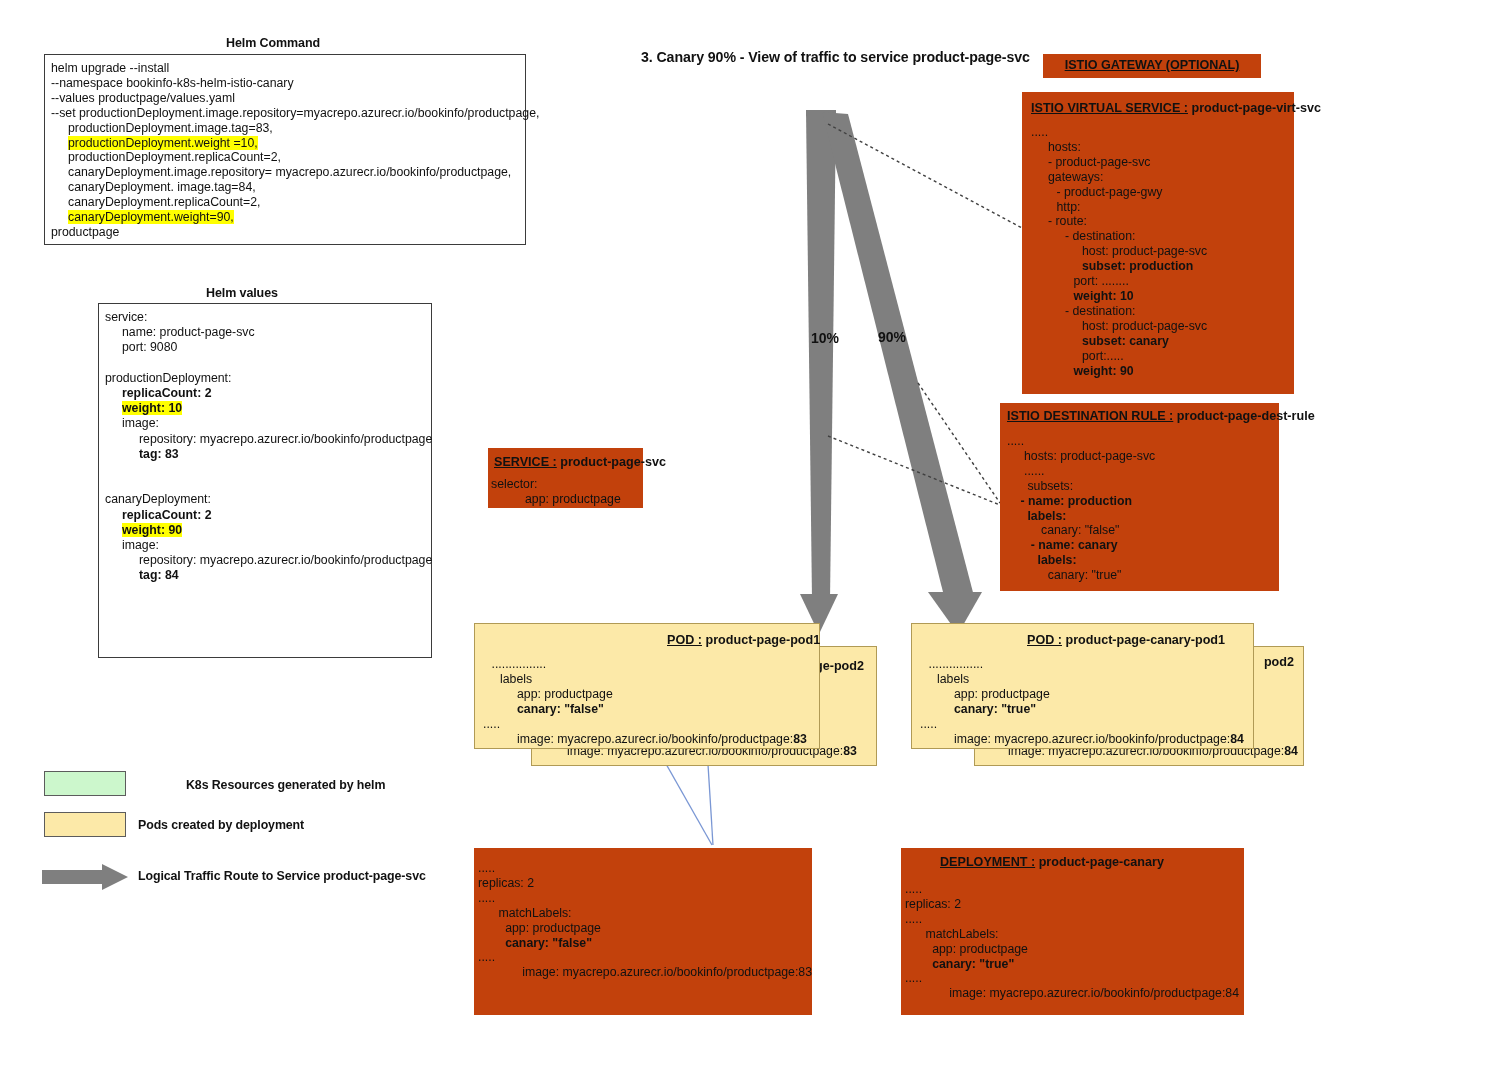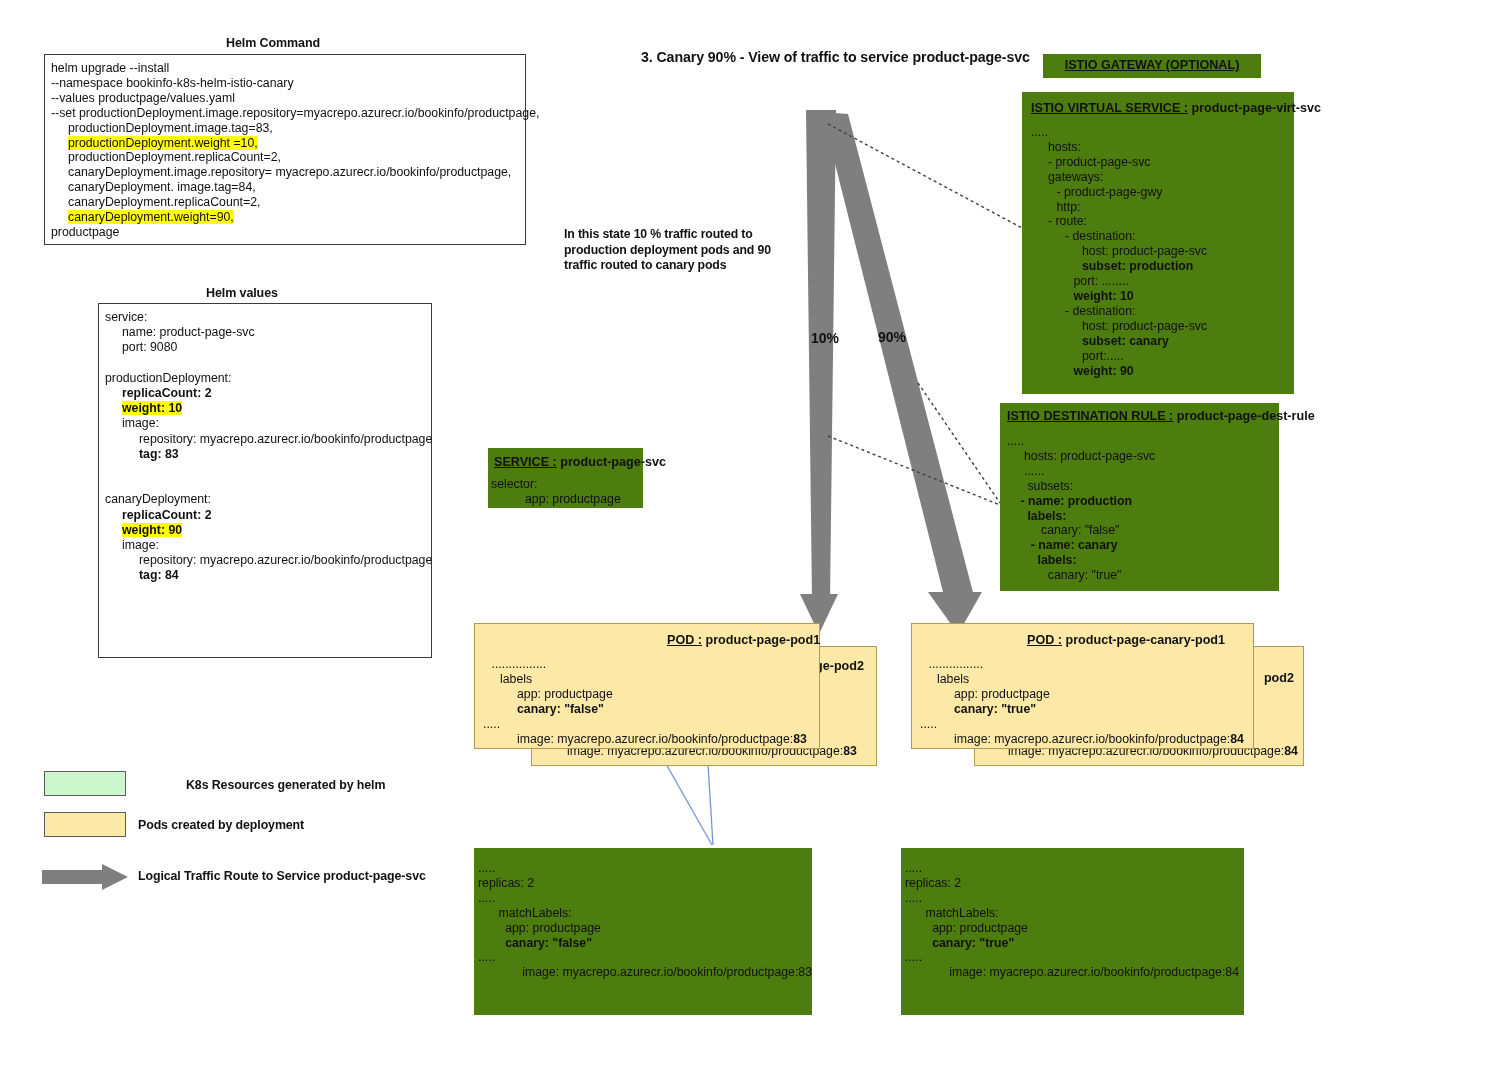--- a/index.html
+++ b/index.html
@@ -15,21 +15,21 @@
   }
   .stage { position:absolute; left:0; top:0; width:1500px; height:1067px; }
 
   svg.lines { position:absolute; left:0; top:0; width:1500px; height:1067px; pointer-events:none; }
 
   .box { position:absolute; }
   .white-box {
     background:#ffffff;
     border:1px solid #3b3b3b;
   }
-  .green-box { background:#4d7c0f; }
+  .green-box { background:#c2410c; }
   .yellow-box { background:#fce9a8; border:1px solid #b09a55; }
 
   .cap {
     position:absolute;
     font-size:12.5px;
     font-weight:bold;
     letter-spacing:-0.1px;
     white-space:nowrap;
   }
 
@@ -152,52 +152,54 @@
     <div class="code" id="dr-lines" style="padding:11px 5px 0 7px;"><div style="padding-left: 0px; min-height: 14.9px;"><span>.....</span></div><div style="padding-left: 17px; min-height: 14.9px;"><span>hosts: product-page-svc</span></div><div style="padding-left: 17px; min-height: 14.9px;"><span>......</span></div><div style="padding-left: 20.4px; min-height: 14.9px;"><span>subsets:</span></div><div style="padding-left: 13.6px; min-height: 14.9px;"><span class="b">- name: production</span></div><div style="padding-left: 20.4px; min-height: 14.9px;"><span class="b">labels:</span></div><div style="padding-left: 34px; min-height: 14.9px;"><span>canary: "false"</span></div><div style="padding-left: 23.8px; min-height: 14.9px;"><span class="b">- name: canary</span></div><div style="padding-left: 30.6px; min-height: 14.9px;"><span class="b">labels:</span></div><div style="padding-left: 40.8px; min-height: 14.9px;"><span>canary: "true"</span></div></div>
   </div>
 
   <div class="box green-box" style="left:488px; top:448px; width:155px; height:60px;">
     <div class="hdr" style="padding:7px 0 0 6px;">
       <u>SERVICE :</u><span> </span><span>product-page-svc</span>
     </div>
     <div class="code" id="svc-lines" style="padding:8px 5px 0 3px;"><div style="padding-left: 0px; min-height: 14.9px;"><span>selector:</span></div><div style="padding-left: 34px; min-height: 14.9px;"><span>app: productpage</span></div></div>
   </div>
 
-  <div class="note" style="left:564px; top:227px; width:235px;">In this state 10 % traffic routed to production deployment pods and 90 traffic routed to canary pods</div>
 
   <div class="pctlabel" style="left:811px; top:330px;">10%</div>
   <div class="pctlabel" style="left:878px; top:329px;">90%</div>
 
   <div class="box yellow-box" style="left:531px; top:646px; width:346px; height:120px;">
     <div class="hdr" style="position:absolute; right:12px; top:12px;">ge-pod2</div>
     <div class="code" style="position:absolute; left:35px; bottom:6px;"><span>image: myacrepo.azurecr.io/bookinfo/productpage:</span><span class="b">83</span></div>
   </div>
   <div class="box yellow-box" style="left:474px; top:623px; width:346px; height:126px;">
     <div class="hdr" style="position:absolute; left:192px; top:9px;">
       <u>POD :</u><span> </span><span>product-page-pod1</span>
     </div>
     <div class="code" id="pod-prod-lines" style="padding:33px 0 0 8px;"><div style="padding-left: 8.5px; min-height: 14.9px;"><span>................</span></div><div style="padding-left: 17px; min-height: 14.9px;"><span>labels</span></div><div style="padding-left: 34px; min-height: 14.9px;"><span>app: productpage</span></div><div style="padding-left: 34px; min-height: 14.9px;"><span class="b">canary: "false"</span></div><div style="padding-left: 0px; min-height: 14.9px;"><span>.....</span></div><div style="padding-left: 34px; min-height: 14.9px;"><span>image: myacrepo.azurecr.io/bookinfo/productpage:</span><span class="b">83</span></div></div>
   </div>
 
   <div class="box yellow-box" style="left:974px; top:646px; width:330px; height:120px;">
-    <div class="hdr" style="position:absolute; right:9px; top:24px;">pod2</div>
+    <div class="hdr" style="position:absolute; right:9px; top:8px;">pod2</div>
     <div class="code" style="position:absolute; left:33px; bottom:6px;"><span>image: myacrepo.azurecr.io/bookinfo/productpage:</span><span class="b">84</span></div>
   </div>
   <div class="box yellow-box" style="left:911px; top:623px; width:343px; height:126px;">
     <div class="hdr" style="position:absolute; left:115px; top:9px;">
       <u>POD :</u><span> </span><span>product-page-canary-pod1</span>
     </div>
     <div class="code" id="pod-canary-lines" style="padding:33px 0 0 8px;"><div style="padding-left: 8.5px; min-height: 14.9px;"><span>................</span></div><div style="padding-left: 17px; min-height: 14.9px;"><span>labels</span></div><div style="padding-left: 34px; min-height: 14.9px;"><span>app: productpage</span></div><div style="padding-left: 34px; min-height: 14.9px;"><span class="b">canary: "true"</span></div><div style="padding-left: 0px; min-height: 14.9px;"><span>.....</span></div><div style="padding-left: 34px; min-height: 14.9px;"><span>image: myacrepo.azurecr.io/bookinfo/productpage:</span><span class="b">84</span></div></div>
   </div>
 
   <div class="box green-box" style="left:474px; top:848px; width:338px; height:167px;">
     <div class="code" id="dep-prod-lines" style="padding:13px 5px 0 4px;"><div style="padding-left: 0px; min-height: 14.9px;"><span>.....</span></div><div style="padding-left: 0px; min-height: 14.9px;"><span>replicas: 2</span></div><div style="padding-left: 0px; min-height: 14.9px;"><span>.....</span></div><div style="padding-left: 20.4px; min-height: 14.9px;"><span>matchLabels:</span></div><div style="padding-left: 27.2px; min-height: 14.9px;"><span>app: productpage</span></div><div style="padding-left: 27.2px; min-height: 14.9px;"><span class="b">canary: "false"</span></div><div style="padding-left: 0px; min-height: 14.9px;"><span>.....</span></div><div style="padding-left: 44.2px; min-height: 14.9px;"><span>image: myacrepo.azurecr.io/bookinfo/productpage:83</span></div></div>
   </div>
 
   <div class="box green-box" style="left:901px; top:848px; width:343px; height:167px;">
+    <div class="hdr" style="padding:7px 0 0 39px;">
+      <u>DEPLOYMENT :</u><span> </span><span>product-page-canary</span>
+    </div>
     <div class="code" id="dep-canary-lines" style="padding:13px 5px 0 4px;"><div style="padding-left: 0px; min-height: 14.9px;"><span>.....</span></div><div style="padding-left: 0px; min-height: 14.9px;"><span>replicas: 2</span></div><div style="padding-left: 0px; min-height: 14.9px;"><span>.....</span></div><div style="padding-left: 20.4px; min-height: 14.9px;"><span>matchLabels:</span></div><div style="padding-left: 27.2px; min-height: 14.9px;"><span>app: productpage</span></div><div style="padding-left: 27.2px; min-height: 14.9px;"><span class="b">canary: "true"</span></div><div style="padding-left: 0px; min-height: 14.9px;"><span>.....</span></div><div style="padding-left: 44.2px; min-height: 14.9px;"><span>image: myacrepo.azurecr.io/bookinfo/productpage:84</span></div></div>
   </div>
 
   <div class="legend-sw green-box" style="left:44px; top:771px; width:82px; height:25px; background:#ccf7cc;"></div>
   <div class="legend-txt" style="left:138px; top:778px;margin-left:48px;">K8s Resources generated by helm</div>
 
   <div class="legend-sw" style="left:44px; top:812px; width:82px; height:25px; background:#fce9a8;"></div>
   <div class="legend-txt" style="left:138px; top:818px;">Pods created by deployment</div>
 
   <svg style="position:absolute; left:40px; top:862px; width:90px; height:30px;" viewBox="0 0 90 30">

